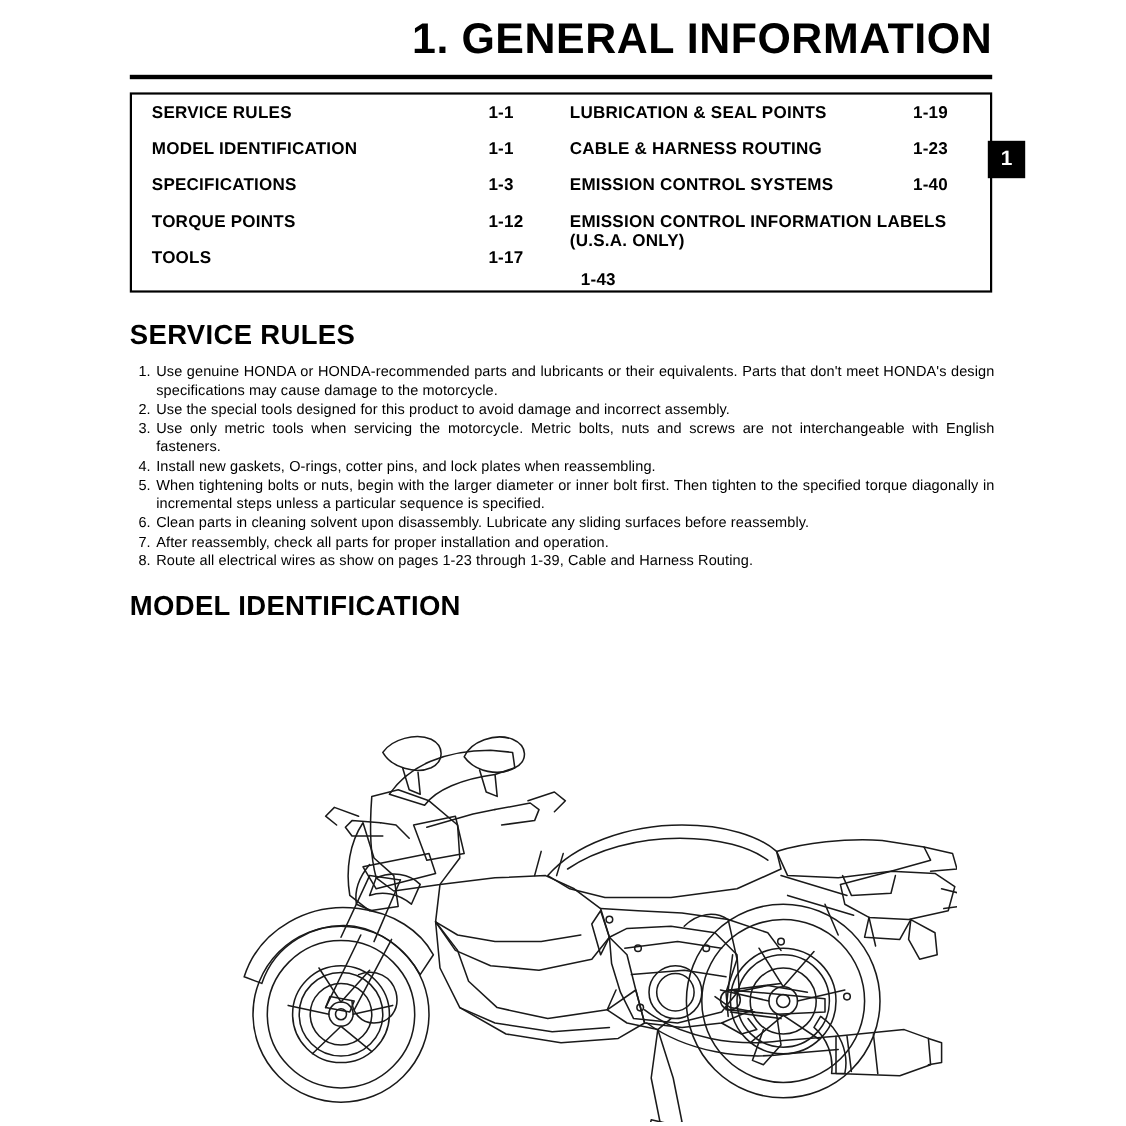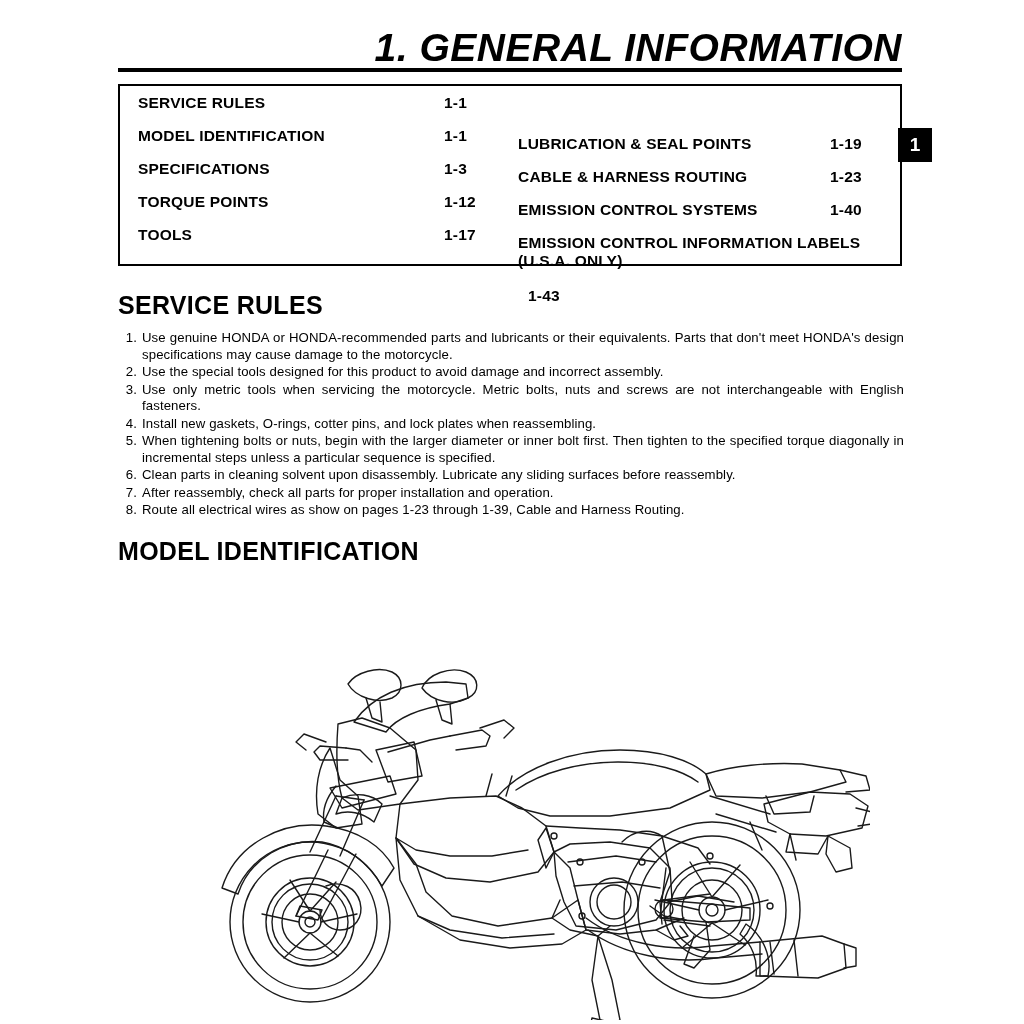--- a/index.html
+++ b/index.html
@@ -18,31 +18,30 @@
 
   .page {
     position: relative;
     width: 1024px;
     height: 1024px;
   }
 
   
   .chapter-title {
     position: absolute;
-    top: 26px;
+    top: 14px;
     left: 0;
     width: 1024px;
     text-align: right;
     padding-right: 122px;
     box-sizing: border-box;
     font-size: 39px;
     font-weight: bold;
     letter-spacing: 0.5px;
     white-space: nowrap;
-    font-style: italic;
   }
   .title-rule {
     position: absolute;
     top: 68px;
     left: 118px;
     width: 784px;
     height: 4px;
     background: #000;
   }
 
@@ -64,21 +63,20 @@
     height: 100%;
     display: flex;
   }
   .toc-col {
     width: 50%;
     box-sizing: border-box;
     padding: 0 14px 0 18px;
   }
   .toc-col.right {
     padding-left: 8px;
-    margin-top: 41px;
   }
   .toc-row {
     display: flex;
     align-items: flex-start;
     height: 33px;
     font-size: 15.5px;
     font-weight: bold;
     letter-spacing: 0.2px;
   }
   .toc-row .label {

